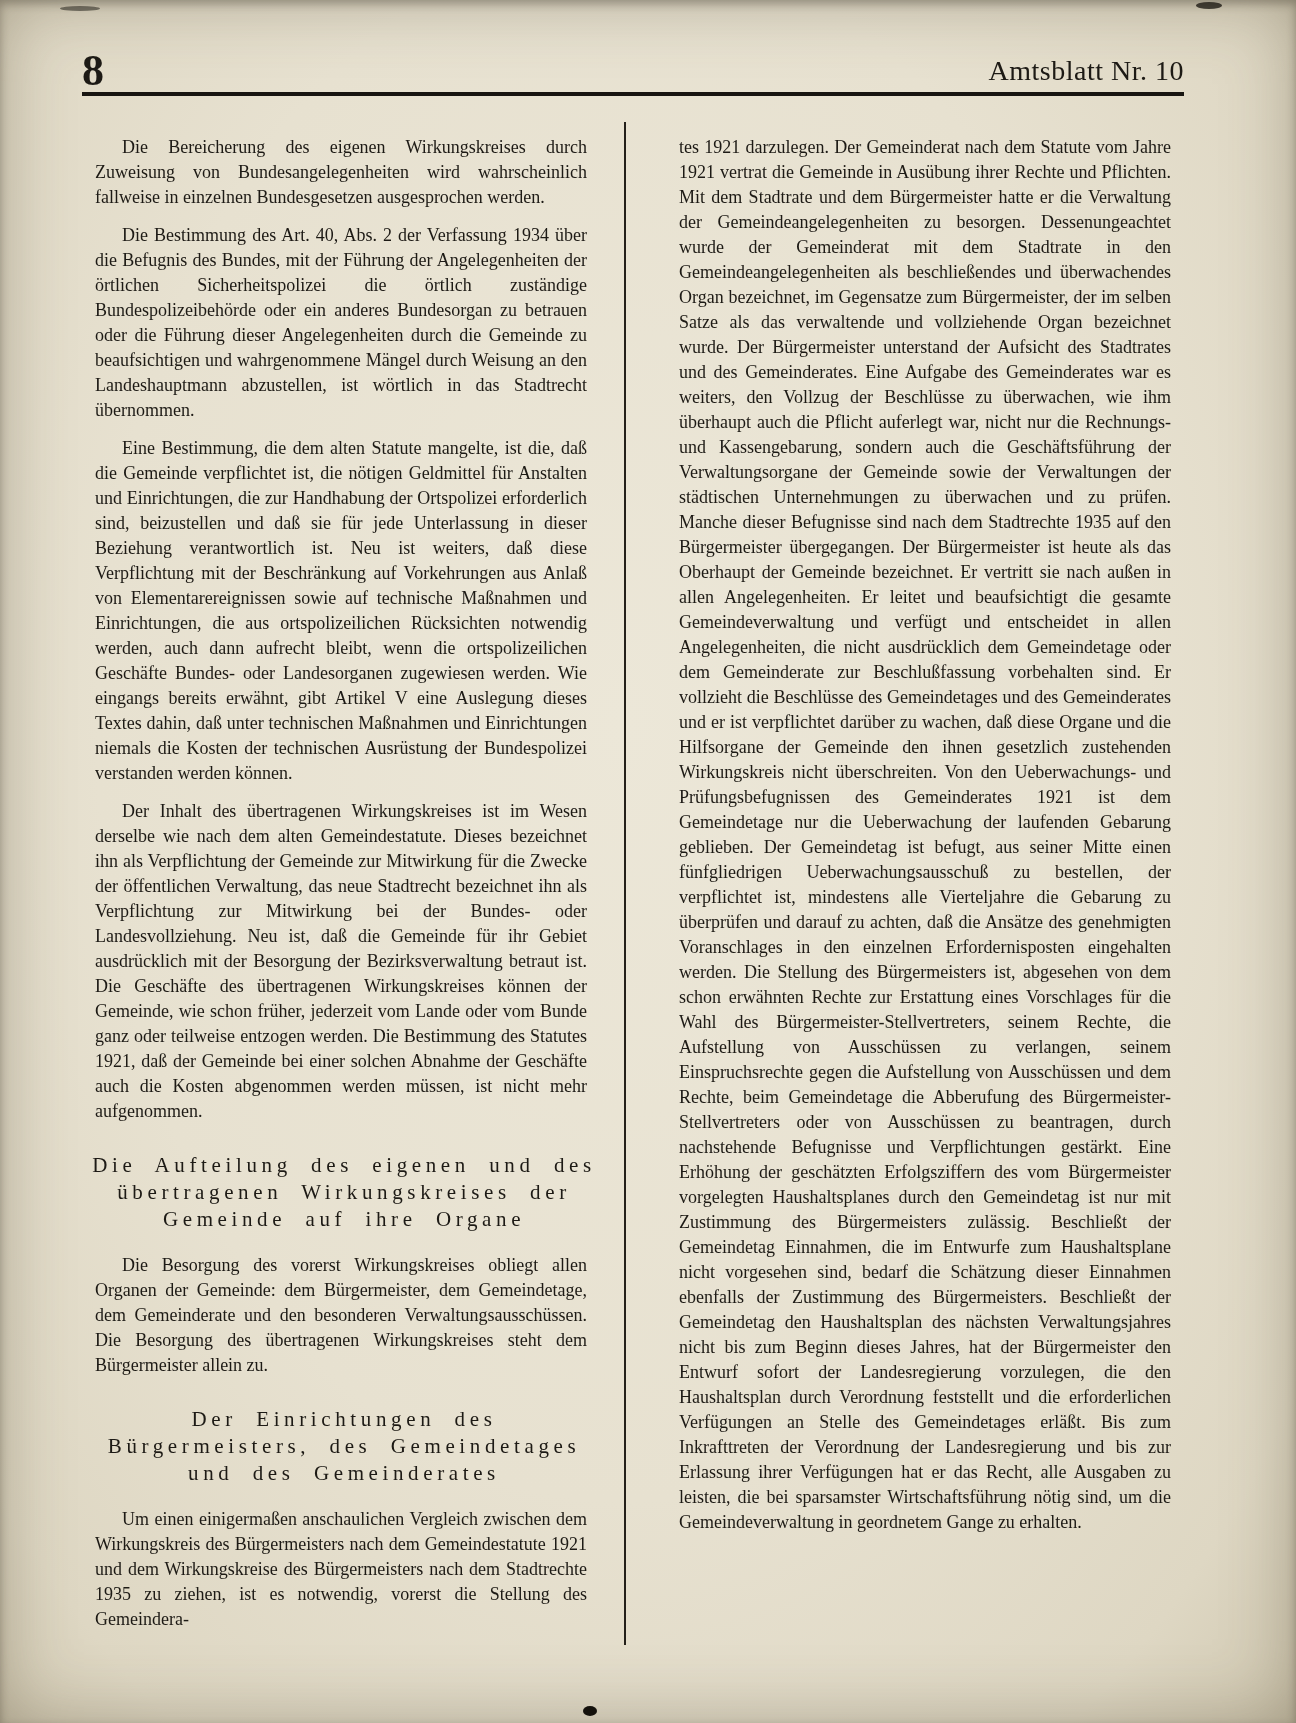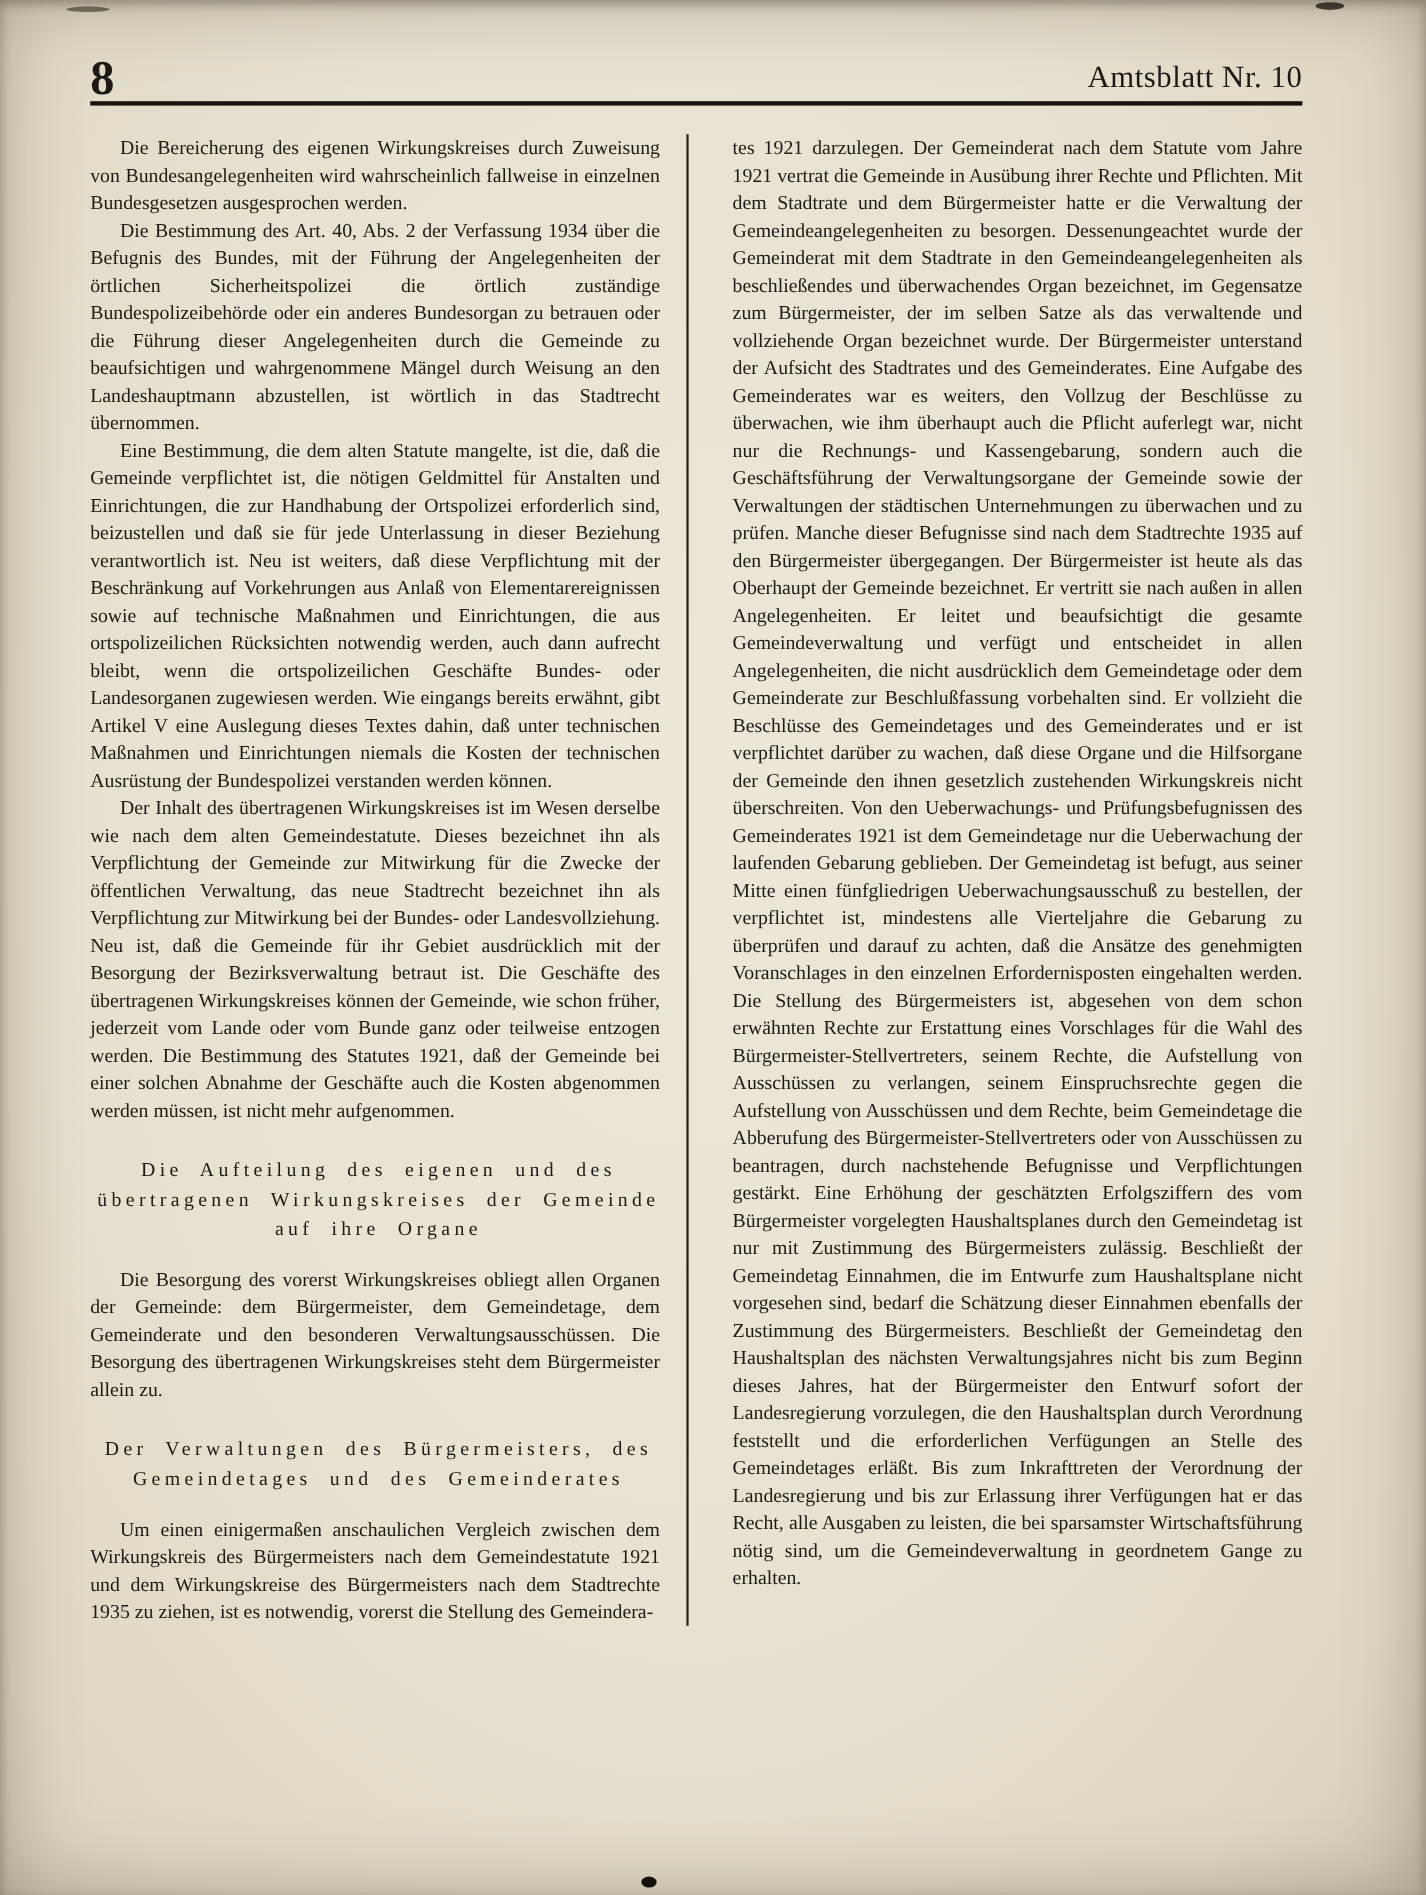--- a/index.html
+++ b/index.html
@@ -54,26 +54,26 @@
     -webkit-hyphens: auto;
   }
   .col-left { padding-right: 24px; }
   .col-right { padding-left: 40px; }
   .divider {
     width: 2px;
     background: #24201a;
     align-self: stretch;
   }
   p {
-    margin: 0;
+    margin: 13px;
     text-indent: 1.5em;
   }
   p.noindent { text-indent: 0; }
   h2.section-heading {
-    font-size: 18px;
+    font-size: 21px;
     line-height: 27px;
     font-weight: normal;
     text-align: center;
     letter-spacing: 0.22em;
     word-spacing: 0.45em;
     margin: 28px 0 20px 6px;
     text-indent: 0;
   }
   .artifact {
     position: absolute;
@@ -96,21 +96,21 @@
 
   <div class="columns">
 
     <div class="col col-left">
       <p>Die Bereicherung des eigenen Wirkungskreises durch Zuweisung von Bundesangelegenheiten wird wahrscheinlich fallweise in einzelnen Bundesgesetzen ausgesprochen werden.</p>
       <p>Die Bestimmung des Art. 40, Abs. 2 der Verfassung 1934 über die Befugnis des Bundes, mit der Führung der Angelegenheiten der örtlichen Sicherheitspolizei die örtlich zuständige Bundespolizeibehörde oder ein anderes Bundesorgan zu betrauen oder die Führung dieser Angelegenheiten durch die Gemeinde zu beaufsichtigen und wahrgenommene Mängel durch Weisung an den Landeshauptmann abzustellen, ist wörtlich in das Stadtrecht übernommen.</p>
       <p>Eine Bestimmung, die dem alten Statute mangelte, ist die, daß die Gemeinde verpflichtet ist, die nötigen Geldmittel für Anstalten und Einrichtungen, die zur Handhabung der Ortspolizei erforderlich sind, beizustellen und daß sie für jede Unterlassung in dieser Beziehung verantwortlich ist. Neu ist weiters, daß diese Verpflichtung mit der Beschränkung auf Vorkehrungen aus Anlaß von Elementarereignissen sowie auf technische Maßnahmen und Einrichtungen, die aus ortspolizeilichen Rücksichten notwendig werden, auch dann aufrecht bleibt, wenn die ortspolizeilichen Geschäfte Bundes- oder Landesorganen zugewiesen werden. Wie eingangs bereits erwähnt, gibt Artikel V eine Auslegung dieses Textes dahin, daß unter technischen Maßnahmen und Einrichtungen niemals die Kosten der technischen Ausrüstung der Bundespolizei verstanden werden können.</p>
       <p>Der Inhalt des übertragenen Wirkungskreises ist im Wesen derselbe wie nach dem alten Gemeindestatute. Dieses bezeichnet ihn als Verpflichtung der Gemeinde zur Mitwirkung für die Zwecke der öffentlichen Verwaltung, das neue Stadtrecht bezeichnet ihn als Verpflichtung zur Mitwirkung bei der Bundes- oder Landesvollziehung. Neu ist, daß die Gemeinde für ihr Gebiet ausdrücklich mit der Besorgung der Bezirksverwaltung betraut ist. Die Geschäfte des übertragenen Wirkungskreises können der Gemeinde, wie schon früher, jederzeit vom Lande oder vom Bunde ganz oder teilweise entzogen werden. Die Bestimmung des Statutes 1921, daß der Gemeinde bei einer solchen Abnahme der Geschäfte auch die Kosten abgenommen werden müssen, ist nicht mehr aufgenommen.</p>
       <h2 class="section-heading">Die Aufteilung des eigenen und des übertragenen Wirkungskreises der Gemeinde auf ihre Organe</h2>
       <p>Die Besorgung des vorerst Wirkungskreises obliegt allen Organen der Gemeinde: dem Bürgermeister, dem Gemeindetage, dem Gemeinderate und den besonderen Verwaltungsausschüssen. Die Besorgung des übertragenen Wirkungskreises steht dem Bürgermeister allein zu.</p>
-      <h2 class="section-heading">Der Verwaltungen des Bürgermeisters, des Gemeindetages und des Gemeinderates</h2>
+      <h2 class="section-heading">Der Einrichtungen des Bürgermeisters, des Gemeindetages und des Gemeinderates</h2>
       <p>Um einen einigermaßen anschaulichen Vergleich zwischen dem Wirkungskreis des Bürgermeisters nach dem Gemeindestatute 1921 und dem Wirkungskreise des Bürgermeisters nach dem Stadtrechte 1935 zu ziehen, ist es notwendig, vorerst die Stellung des Gemeindera-</p>
     </div>
 
     <div class="divider"></div>
 
     <div class="col col-right">
       <p class="noindent">tes 1921 darzulegen. Der Gemeinderat nach dem Statute vom Jahre 1921 vertrat die Gemeinde in Ausübung ihrer Rechte und Pflichten. Mit dem Stadtrate und dem Bürgermeister hatte er die Verwaltung der Gemeindeangelegenheiten zu besorgen. Dessenungeachtet wurde der Gemeinderat mit dem Stadtrate in den Gemeindeangelegenheiten als beschließendes und überwachendes Organ bezeichnet, im Gegensatze zum Bürgermeister, der im selben Satze als das verwaltende und vollziehende Organ bezeichnet wurde. Der Bürgermeister unterstand der Aufsicht des Stadtrates und des Gemeinderates. Eine Aufgabe des Gemeinderates war es weiters, den Vollzug der Beschlüsse zu überwachen, wie ihm überhaupt auch die Pflicht auferlegt war, nicht nur die Rechnungs- und Kassengebarung, sondern auch die Geschäftsführung der Verwaltungsorgane der Gemeinde sowie der Verwaltungen der städtischen Unternehmungen zu überwachen und zu prüfen. Manche dieser Befugnisse sind nach dem Stadtrechte 1935 auf den Bürgermeister übergegangen. Der Bürgermeister ist heute als das Oberhaupt der Gemeinde bezeichnet. Er vertritt sie nach außen in allen Angelegenheiten. Er leitet und beaufsichtigt die gesamte Gemeindeverwaltung und verfügt und entscheidet in allen Angelegenheiten, die nicht ausdrücklich dem Gemeindetage oder dem Gemeinderate zur Beschlußfassung vorbehalten sind. Er vollzieht die Beschlüsse des Gemeindetages und des Gemeinderates und er ist verpflichtet darüber zu wachen, daß diese Organe und die Hilfsorgane der Gemeinde den ihnen gesetzlich zustehenden Wirkungskreis nicht überschreiten. Von den Ueberwachungs- und Prüfungsbefugnissen des Gemeinderates 1921 ist dem Gemeindetage nur die Ueberwachung der laufenden Gebarung geblieben. Der Gemeindetag ist befugt, aus seiner Mitte einen fünfgliedrigen Ueberwachungsausschuß zu bestellen, der verpflichtet ist, mindestens alle Vierteljahre die Gebarung zu überprüfen und darauf zu achten, daß die Ansätze des genehmigten Voranschlages in den einzelnen Erfordernisposten eingehalten werden. Die Stellung des Bürgermeisters ist, abgesehen von dem schon erwähnten Rechte zur Erstattung eines Vorschlages für die Wahl des Bürgermeister-Stellvertreters, seinem Rechte, die Aufstellung von Ausschüssen zu verlangen, seinem Einspruchsrechte gegen die Aufstellung von Ausschüssen und dem Rechte, beim Gemeindetage die Abberufung des Bürgermeister-Stellvertreters oder von Ausschüssen zu beantragen, durch nachstehende Befugnisse und Verpflichtungen gestärkt. Eine Erhöhung der geschätzten Erfolgsziffern des vom Bürgermeister vorgelegten Haushaltsplanes durch den Gemeindetag ist nur mit Zustimmung des Bürgermeisters zulässig. Beschließt der Gemeindetag Einnahmen, die im Entwurfe zum Haushaltsplane nicht vorgesehen sind, bedarf die Schätzung dieser Einnahmen ebenfalls der Zustimmung des Bürgermeisters. Beschließt der Gemeindetag den Haushaltsplan des nächsten Verwaltungsjahres nicht bis zum Beginn dieses Jahres, hat der Bürgermeister den Entwurf sofort der Landesregierung vorzulegen, die den Haushaltsplan durch Verordnung feststellt und die erforderlichen Verfügungen an Stelle des Gemeindetages erläßt. Bis zum Inkrafttreten der Verordnung der Landesregierung und bis zur Erlassung ihrer Verfügungen hat er das Recht, alle Ausgaben zu leisten, die bei sparsamster Wirtschaftsführung nötig sind, um die Gemeindeverwaltung in geordnetem Gange zu erhalten.</p>
     </div>
 
   </div>

